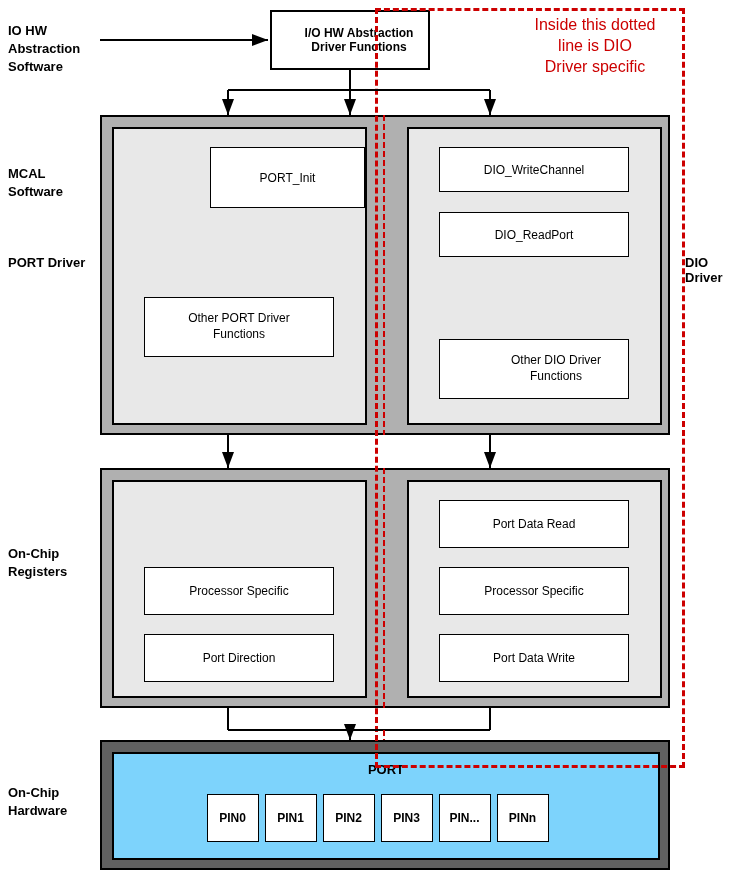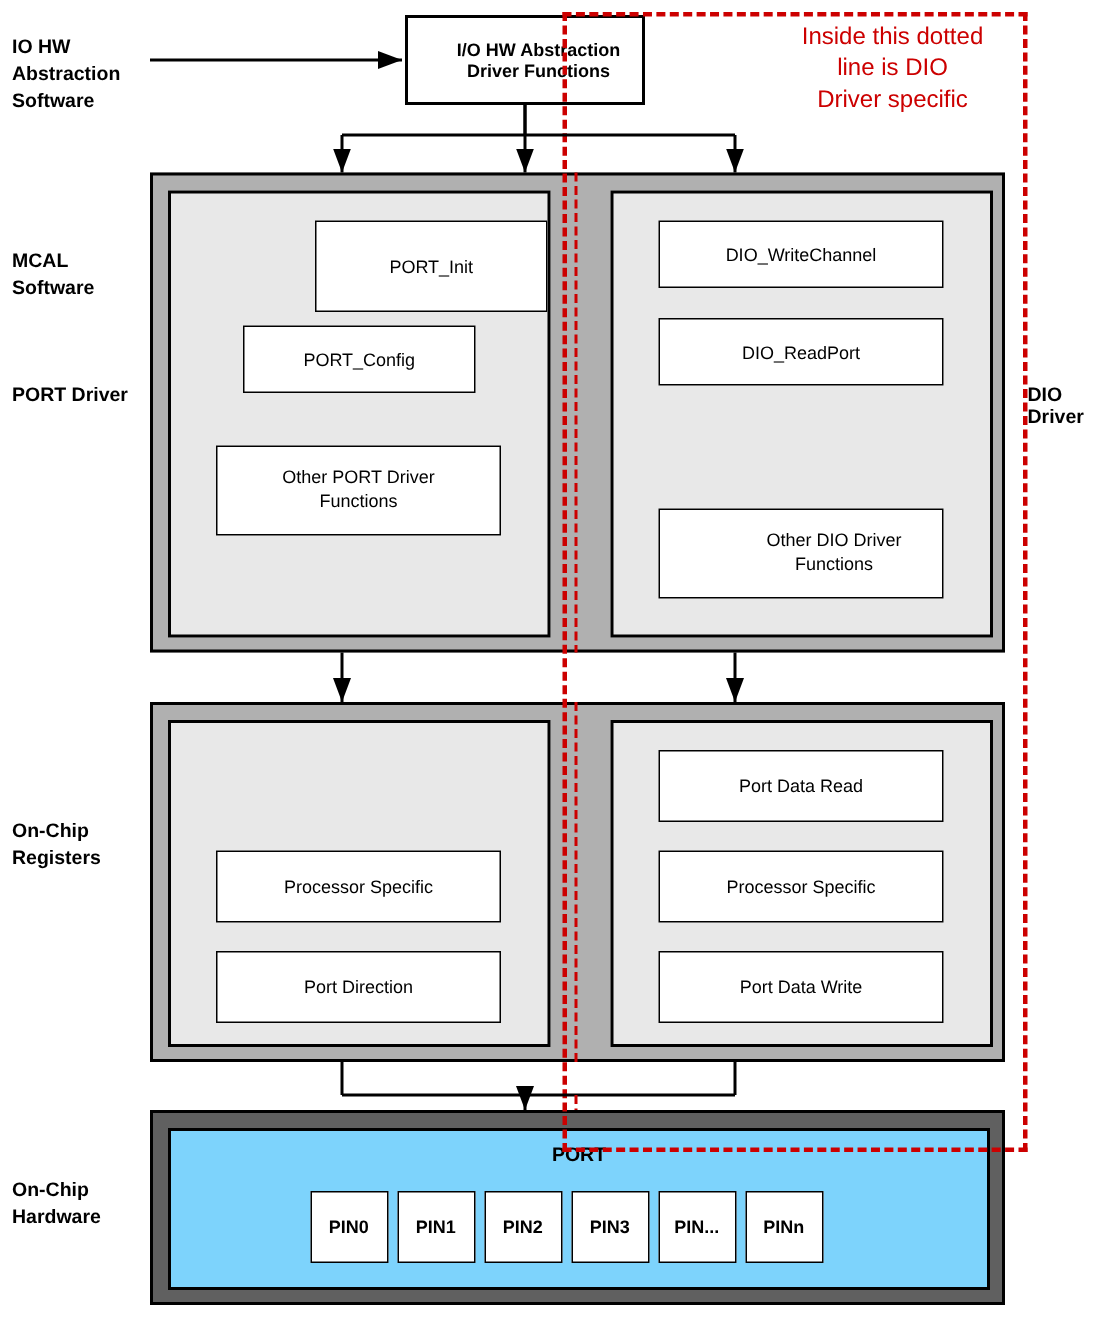--- a/index.html
+++ b/index.html
@@ -243,21 +243,20 @@
   <div class="red-dotted-note">
     Inside this dotted<br>line is DIO<br>Driver specific
   </div>
 
   <div class="mcal-outer">
 
     <div class="mcal-inner-left">
 
       <div class="func-box" style="top:18px; left:48px; width:155px; height:61px;margin-left:48px;">PORT_Init</div>
 
-      <div class="func-box" style="top:88px; left:48px; width:155px; height:45px;">PORT_Config</div>
 
       <div class="func-box" style="top:168px; left:30px; width:190px; height:60px; line-height:1.3;">Other PORT Driver<br>Functions</div>
     </div>
 
     <div class="mcal-inner-right">
 
       <div class="func-box" style="top:18px; left:30px; width:190px; height:45px;">DIO_WriteChannel</div>
 
       <div class="func-box" style="top:83px; left:30px; width:190px; height:45px;">DIO_ReadPort</div>
 

